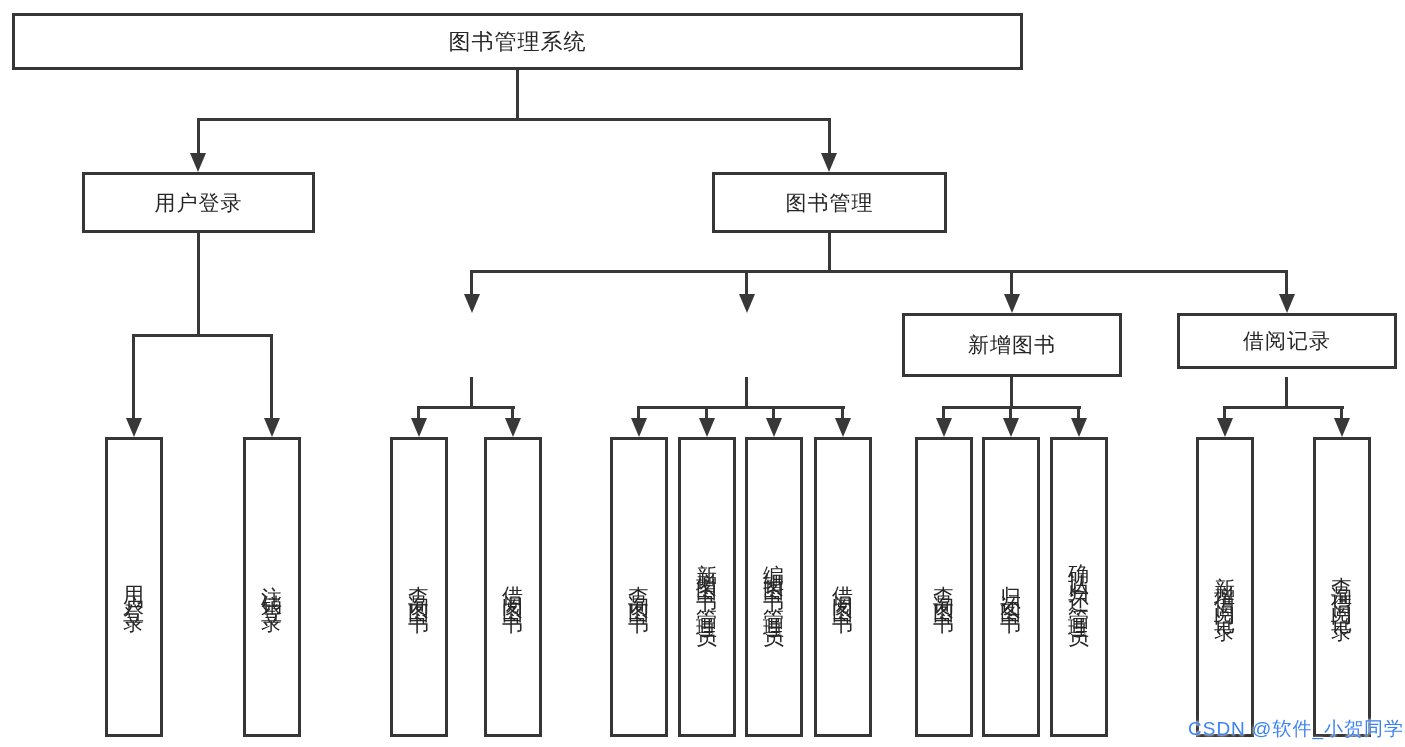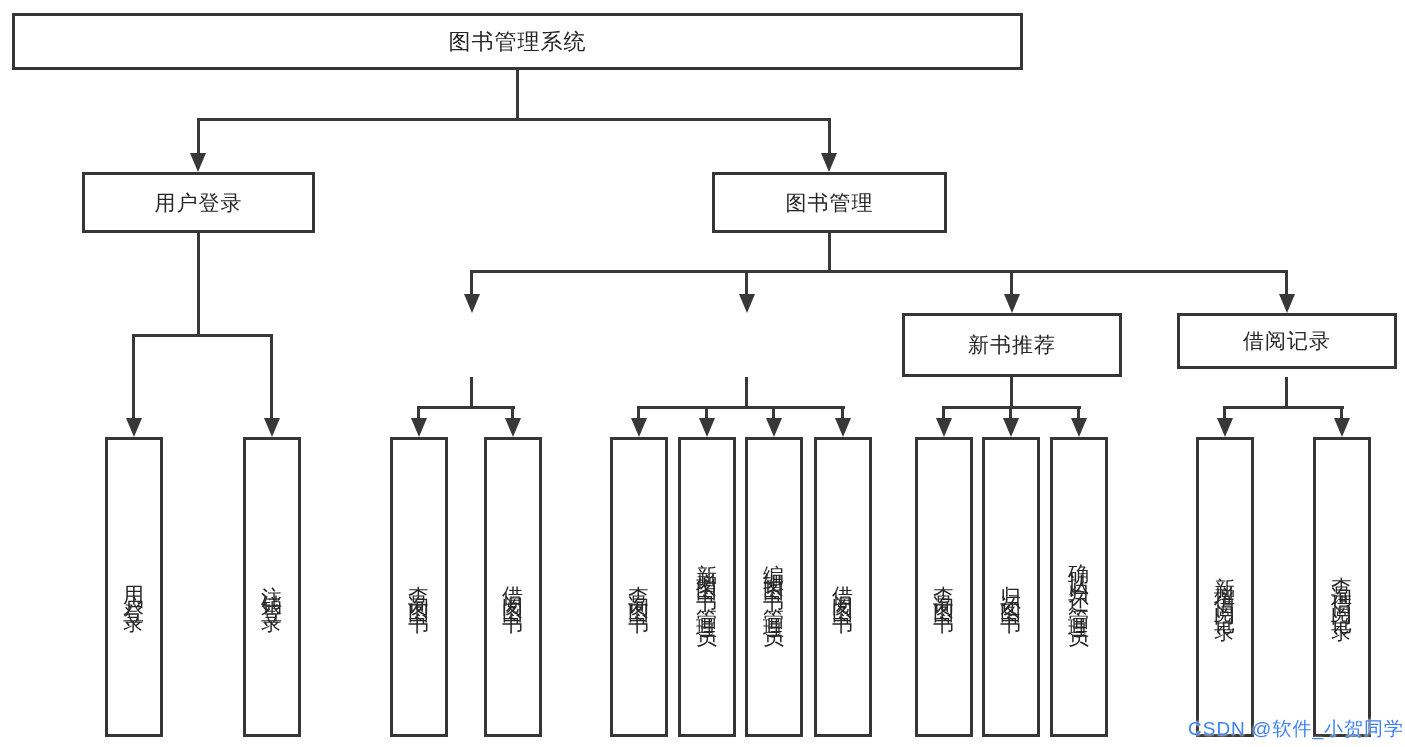--- a/index.html
+++ b/index.html
@@ -43,21 +43,21 @@
     <span>用户登录</span>
   </div>
 
   <div class="box" style="left:712px;top:172px;width:235px;height:61px;">
     <span>图书管理</span>
   </div>
 
 
 
   <div class="box" style="left:902px;top:313px;width:220px;height:64px;">
-    <span>新书推荐</span>
+    <span>新增图书</span>
   </div>
 
   <div class="box" style="left:1177px;top:313px;width:220px;height:56px;">
     <span>借阅记录</span>
   </div>
 
   <div class="box leaf" style="left:105px;top:437px;width:58px;height:300px;">
     <span class="vtext">用户登录</span>
   </div>
   <div class="box leaf" style="left:243px;top:437px;width:58px;height:300px;">

